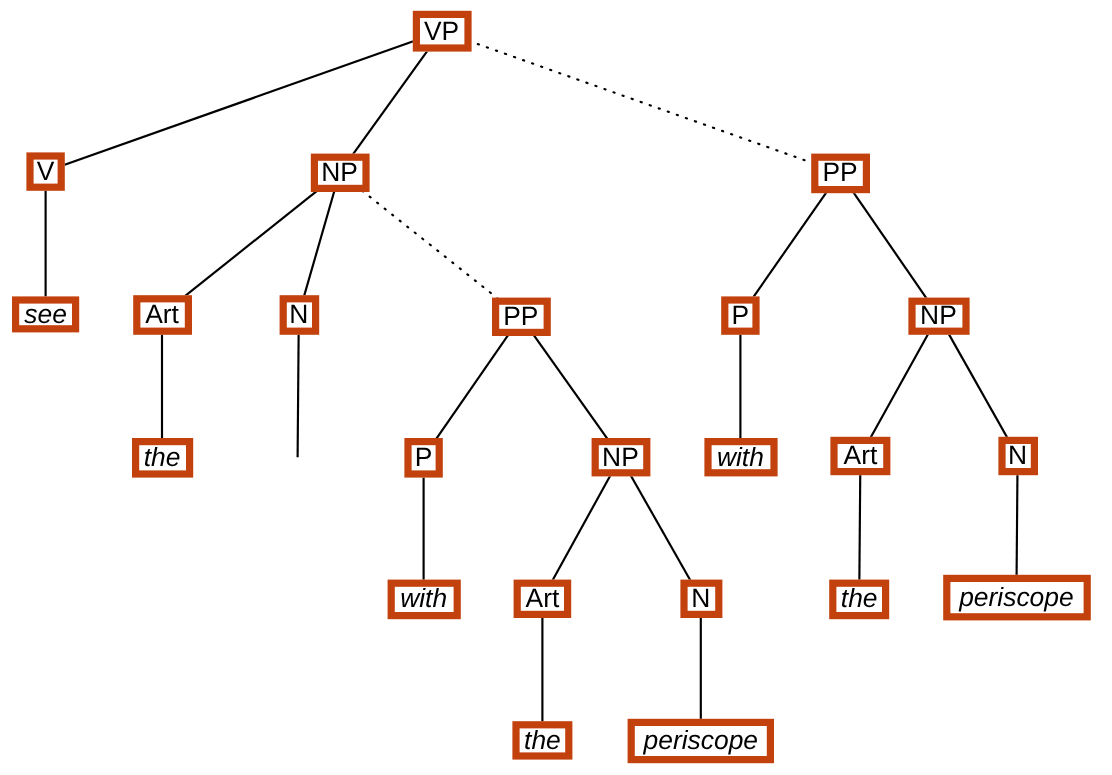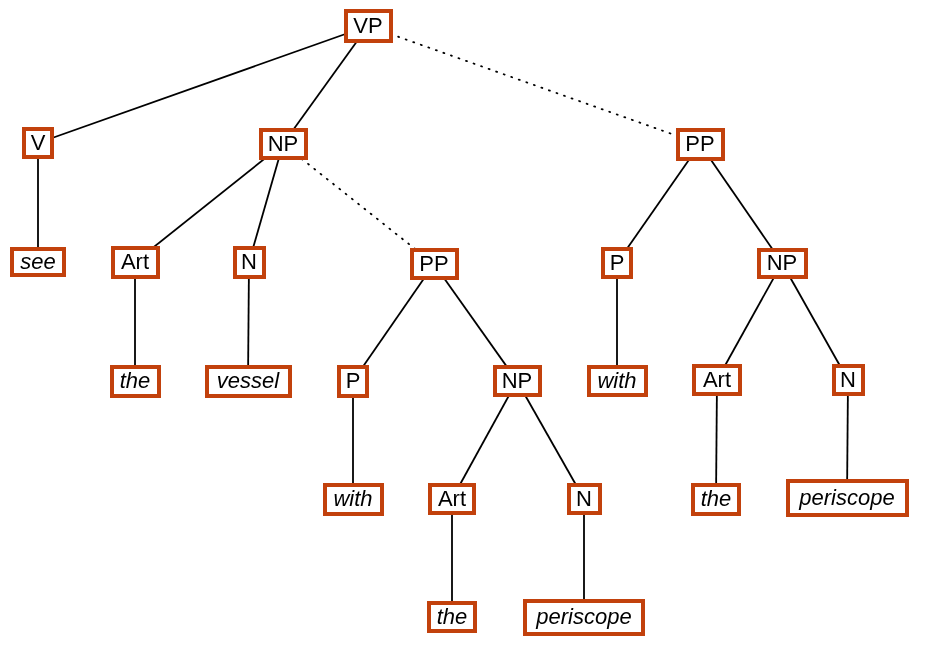--- a/index.html
+++ b/index.html
@@ -28,21 +28,21 @@
     top: 0;
     width: 927px;
     height: 646px;
   }
   .tree-node {
     position: absolute;
     box-sizing: border-box;
     display: flex;
     align-items: center;
     justify-content: center;
-    border: 4px solid #c2410c;
+    border: 6px solid #c2410c;
     background: #ffffff;
     font-size: 22px;
     line-height: 1;
     color: #000000;
     white-space: nowrap;
   }
   .tree-node.terminal {
     font-style: italic;
     text-align: center;
   }
@@ -103,23 +103,20 @@
       </div>
       <div class="tree-node" style="left: 601px; top: 247px; width: 32px; height: 32px;">
         <span>P</span>
       </div>
       <div class="tree-node" style="left: 756.5px; top: 247.5px; width: 51px; height: 31px;">
         <span>NP</span>
       </div>
       <div class="tree-node terminal" style="left: 109.5px; top: 364.5px; width: 51px; height: 33px;">
         <span>the</span>
       </div>
-      <div class="tree-node terminal" style="left: 204.5px; top: 364.5px; width: 87px; height: 33px;">
-        <span>vessel</span>
-      </div>
       <div class="tree-node" style="left: 337px; top: 364.5px; width: 32px; height: 33px;">
         <span>P</span>
       </div>
       <div class="tree-node" style="left: 492.5px; top: 365px; width: 49px; height: 32px;">
         <span>NP</span>
       </div>
       <div class="tree-node terminal" style="left: 586.5px; top: 365px; width: 61px; height: 32px;">
         <span>with</span>
       </div>
       <div class="tree-node" style="left: 692px; top: 364px; width: 50px; height: 32px;">

